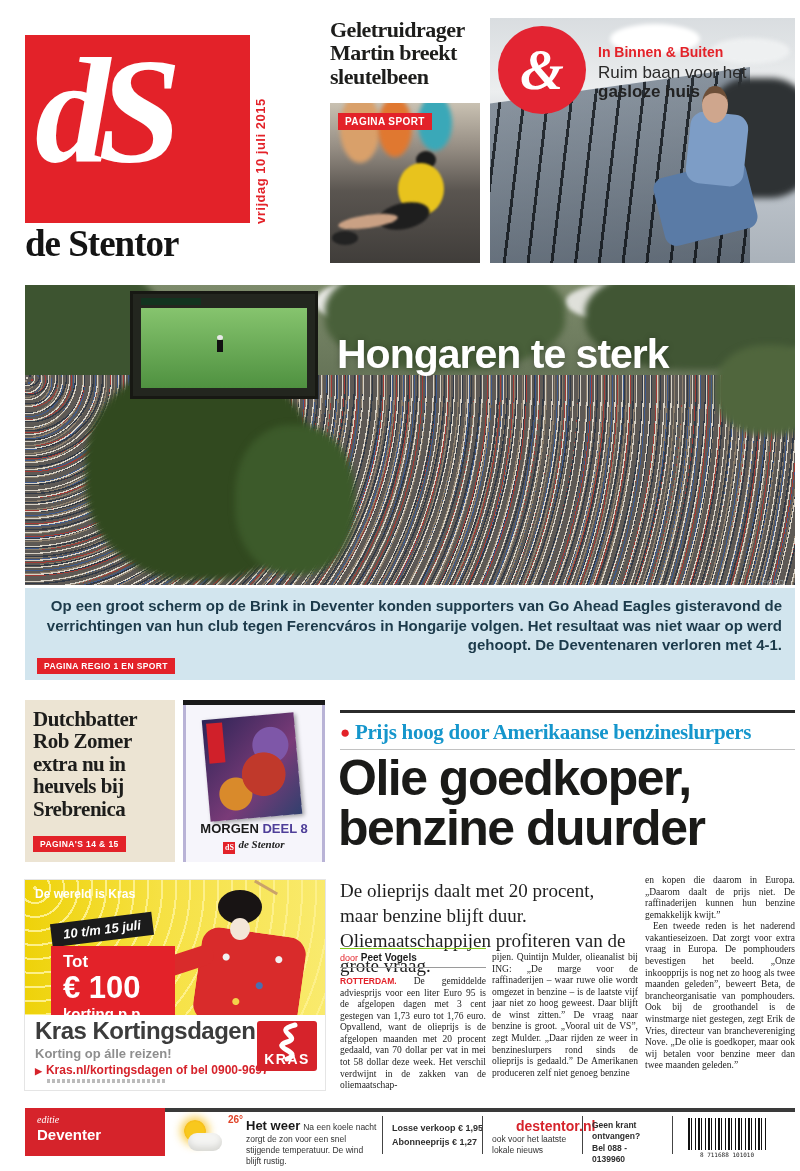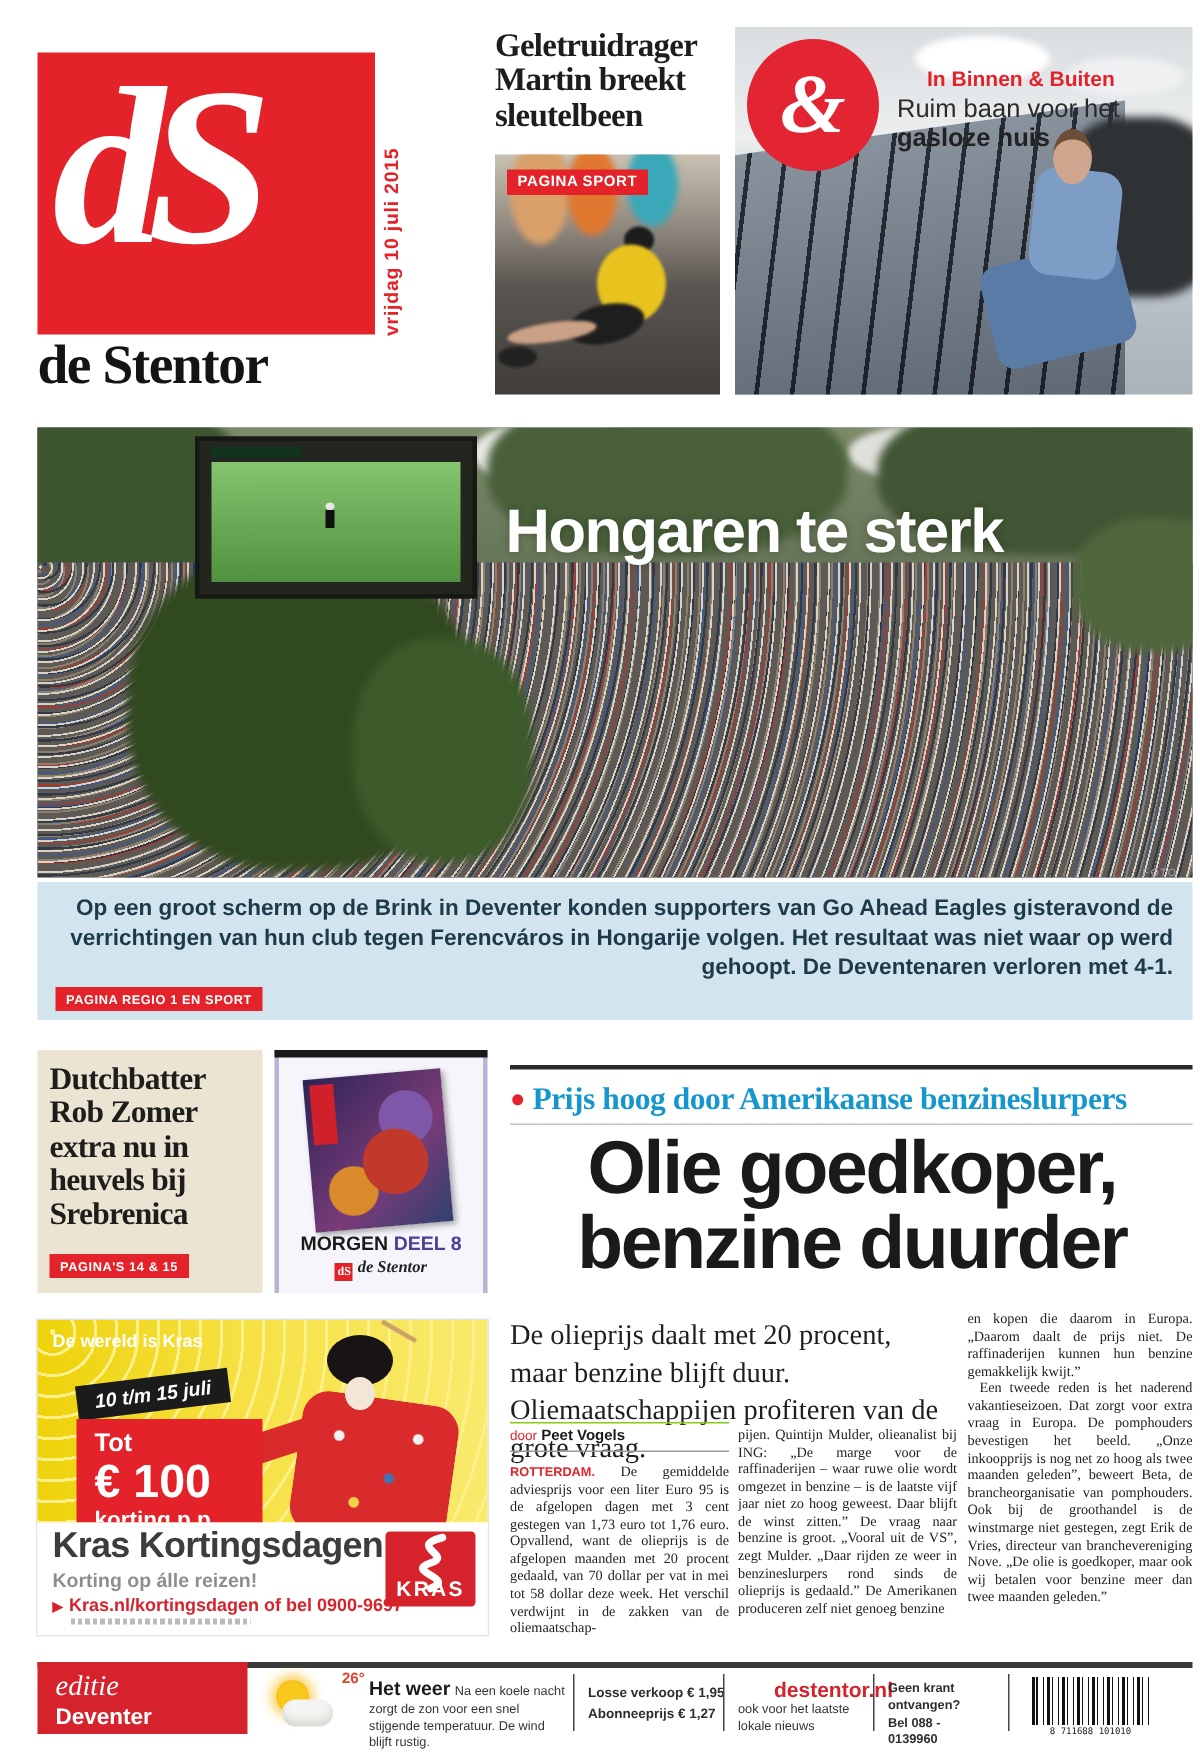--- a/index.html
+++ b/index.html
@@ -32,21 +32,21 @@
   .bb-photo{left:490px;top:18px;width:305px;height:245px;overflow:hidden;
             background:linear-gradient(180deg,#d9dde0 0%,#eceeef 30%,#c4cad1 55%,#aab2ba 100%);}
   .bb-panels{position:absolute;left:-40px;top:70px;width:300px;height:200px;
              background:repeating-linear-gradient(97deg,#30363c 0 3px,#a8b0b9 3px 24px),
                         linear-gradient(180deg,#cfd5da,#8d969f);
              background-blend-mode:multiply;transform:skewY(-8deg);}
   .bb-circle{position:absolute;left:8px;top:8px;width:88px;height:88px;border-radius:50%;
              background:#e32432;color:#fff;text-align:center;line-height:88px;
              font-family:"Liberation Serif",serif;font-style:italic;font-weight:bold;font-size:56px;}
   .bb-kicker{position:absolute;left:108px;top:26px;color:#e32229;
-             font-family:"Liberation Sans",sans-serif;font-weight:bold;font-size:14px;margin-left:20px;}
+             font-family:"Liberation Sans",sans-serif;font-weight:bold;font-size:14px;}
   .bb-line1{position:absolute;left:108px;top:45px;color:#2a2a2a;
             font-family:"Liberation Sans",sans-serif;font-size:17px;}
   .bb-line2{position:absolute;left:108px;top:64px;color:#222;
             font-family:"Liberation Sans",sans-serif;font-weight:bold;font-size:17px;}
   .bb-man-shirt{position:absolute;left:198px;top:95px;width:58px;height:72px;border-radius:14px;
                 background:#7d9dc6;transform:rotate(6deg);}
   .bb-man-head{position:absolute;left:212px;top:68px;width:26px;height:30px;border-radius:50%;
                background:#cfa68d;border-top:7px solid #6d4f38;}
   .bb-man-jeans{position:absolute;left:168px;top:150px;width:95px;height:70px;border-radius:12px;
                 background:#5a7ba6;transform:rotate(-14deg);}
@@ -164,40 +164,40 @@
                   font-family:"Liberation Sans",sans-serif;font-weight:bold;font-size:14px;
                   letter-spacing:1.5px;}
 
   
   .art-toprule{left:340px;top:710px;width:455px;height:3px;background:#2b2b2b;}
   .art-kicker{left:340px;top:720px;width:455px;font-weight:bold;font-size:21px;color:#1596cc;
               letter-spacing:-.3px;}
   .art-kicker .dot{color:#e32229;font-size:17px;vertical-align:1px;margin-right:5px;}
   .art-kickrule{left:340px;top:749px;width:455px;height:1px;background:#c2c2c2;}
   .art-headline{left:338px;top:754px;width:460px;font-family:"Liberation Sans",sans-serif;
-                font-weight:bold;font-size:50px;line-height:.99;letter-spacing:-1.5px;color:#1a1a18;text-align:center;}
+                font-weight:bold;font-size:50px;line-height:.99;letter-spacing:-1.5px;color:#1a1a18;}
   .art-intro{left:340px;top:878px;width:292px;font-size:19px;line-height:1.32;color:#1f1f1f;}
   .art-byline{left:340px;top:948px;width:146px;border-top:1px solid #84cc16;
               border-bottom:1px solid #9a9a9a;padding:3px 0 4px;
               font-family:"Liberation Sans",sans-serif;font-size:10px;color:#1a1a1a;}
   .art-byline .pre{color:#e32229;font-size:9px;}
   .art-byline .name{font-weight:bold;}
   .newscol{font-size:9.5px;line-height:1.22;text-align:justify;color:#222;overflow:hidden;}
   .col1{left:340px;top:976px;width:146px;height:128px;}
   .col2{left:492px;top:952px;width:146px;height:152px;}
   .col3{left:645px;top:875px;width:150px;height:231px;}
   .dateline{color:#e32229;font-weight:bold;font-family:"Liberation Sans",sans-serif;font-size:8.5px;}
   .newscol p{margin:0;}
   .newscol p + p{text-indent:8px;}
 
   
   .foot-rule{left:25px;top:1108px;width:770px;height:4px;background:#3a3a3a;}
   .foot-edition{left:25px;top:1108px;width:140px;height:48px;background:#d6232b;color:#fff;
                 padding:6px 0 0 12px;box-sizing:border-box;}
-  .foot-ed-label{font-style:italic;font-size:19px;display:block;line-height:1.15;}
+  .foot-ed-label{font-style:italic;font-size:10px;display:block;line-height:1.15;}
   .foot-ed-name{font-family:"Liberation Sans",sans-serif;font-weight:bold;font-size:15px;
                 display:block;line-height:1.15;}
   .weather-icon{left:180px;top:1120px;width:54px;height:34px;}
   .sun{position:absolute;left:4px;top:0;width:22px;height:22px;border-radius:50%;
        background:radial-gradient(circle,#f8c81d 55%,#f0a70a);
        box-shadow:0 0 8px 3px rgba(246,190,20,.75);}
   .cloud{position:absolute;left:8px;top:13px;width:34px;height:18px;border-radius:10px;
          background:#f4f4f2;box-shadow:inset 0 -4px 6px #d8d8d4;}
   .weather-temp{left:228px;top:1114px;color:#e0452a;font-family:"Liberation Sans",sans-serif;
                 font-weight:bold;font-size:10px;}

